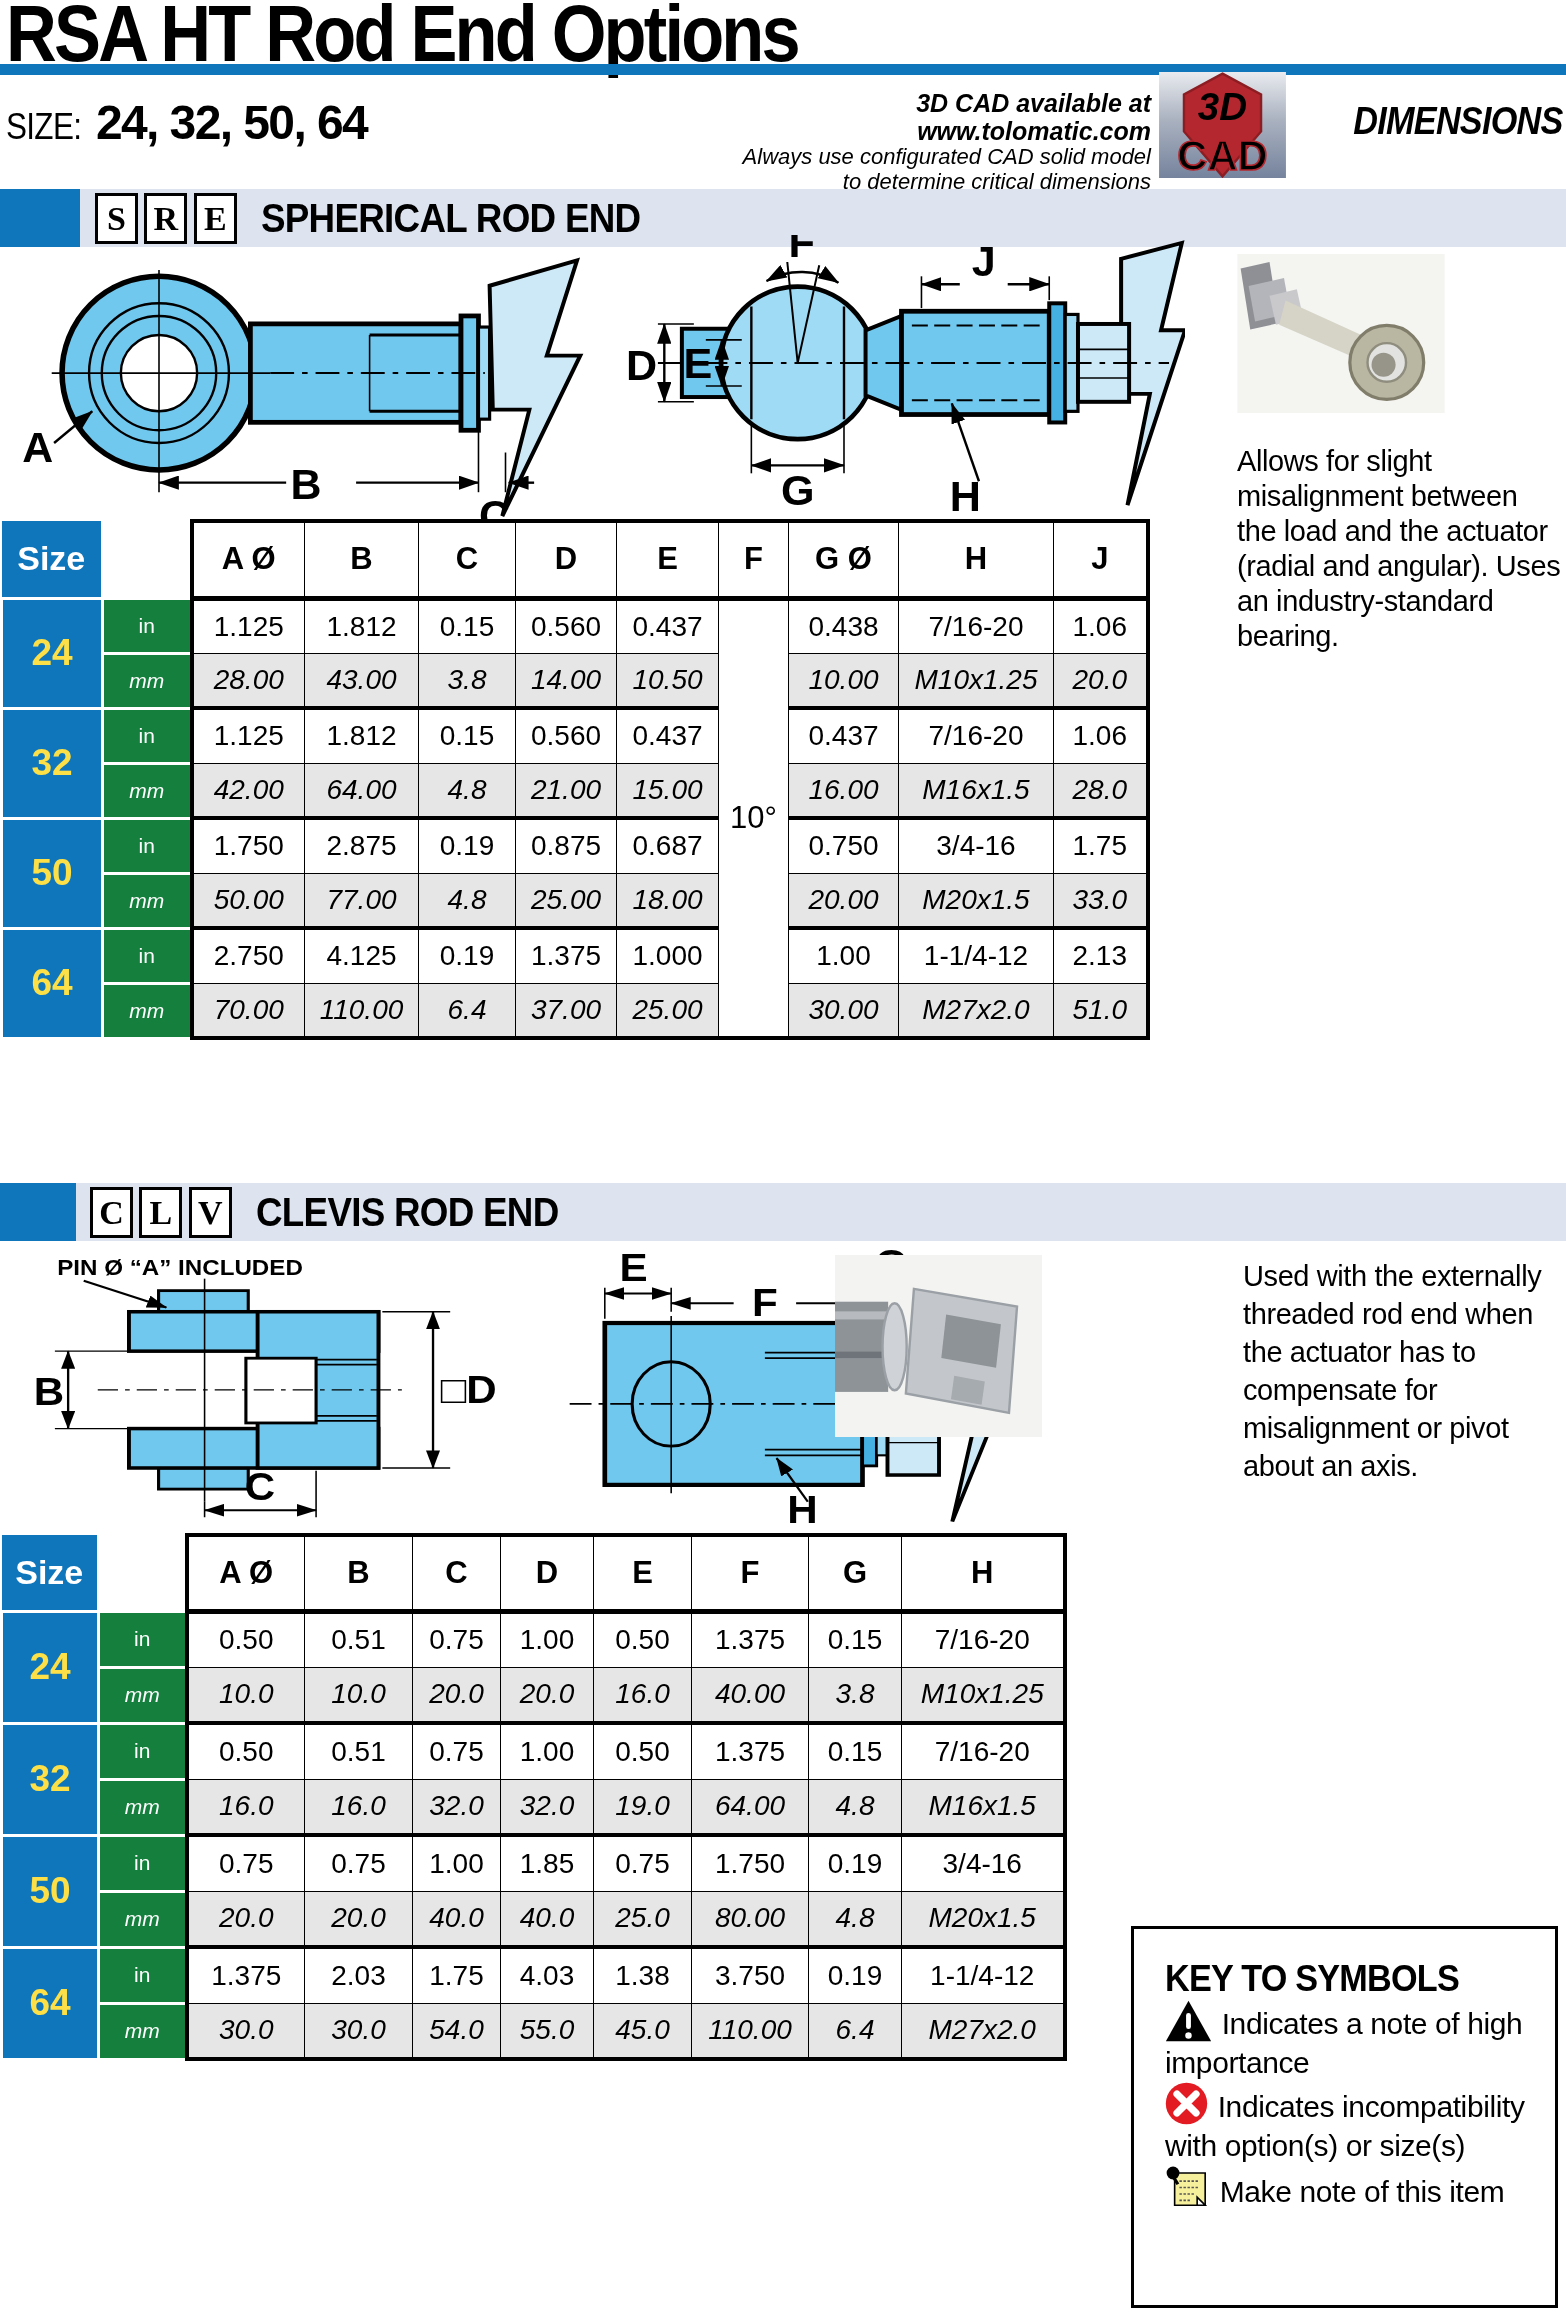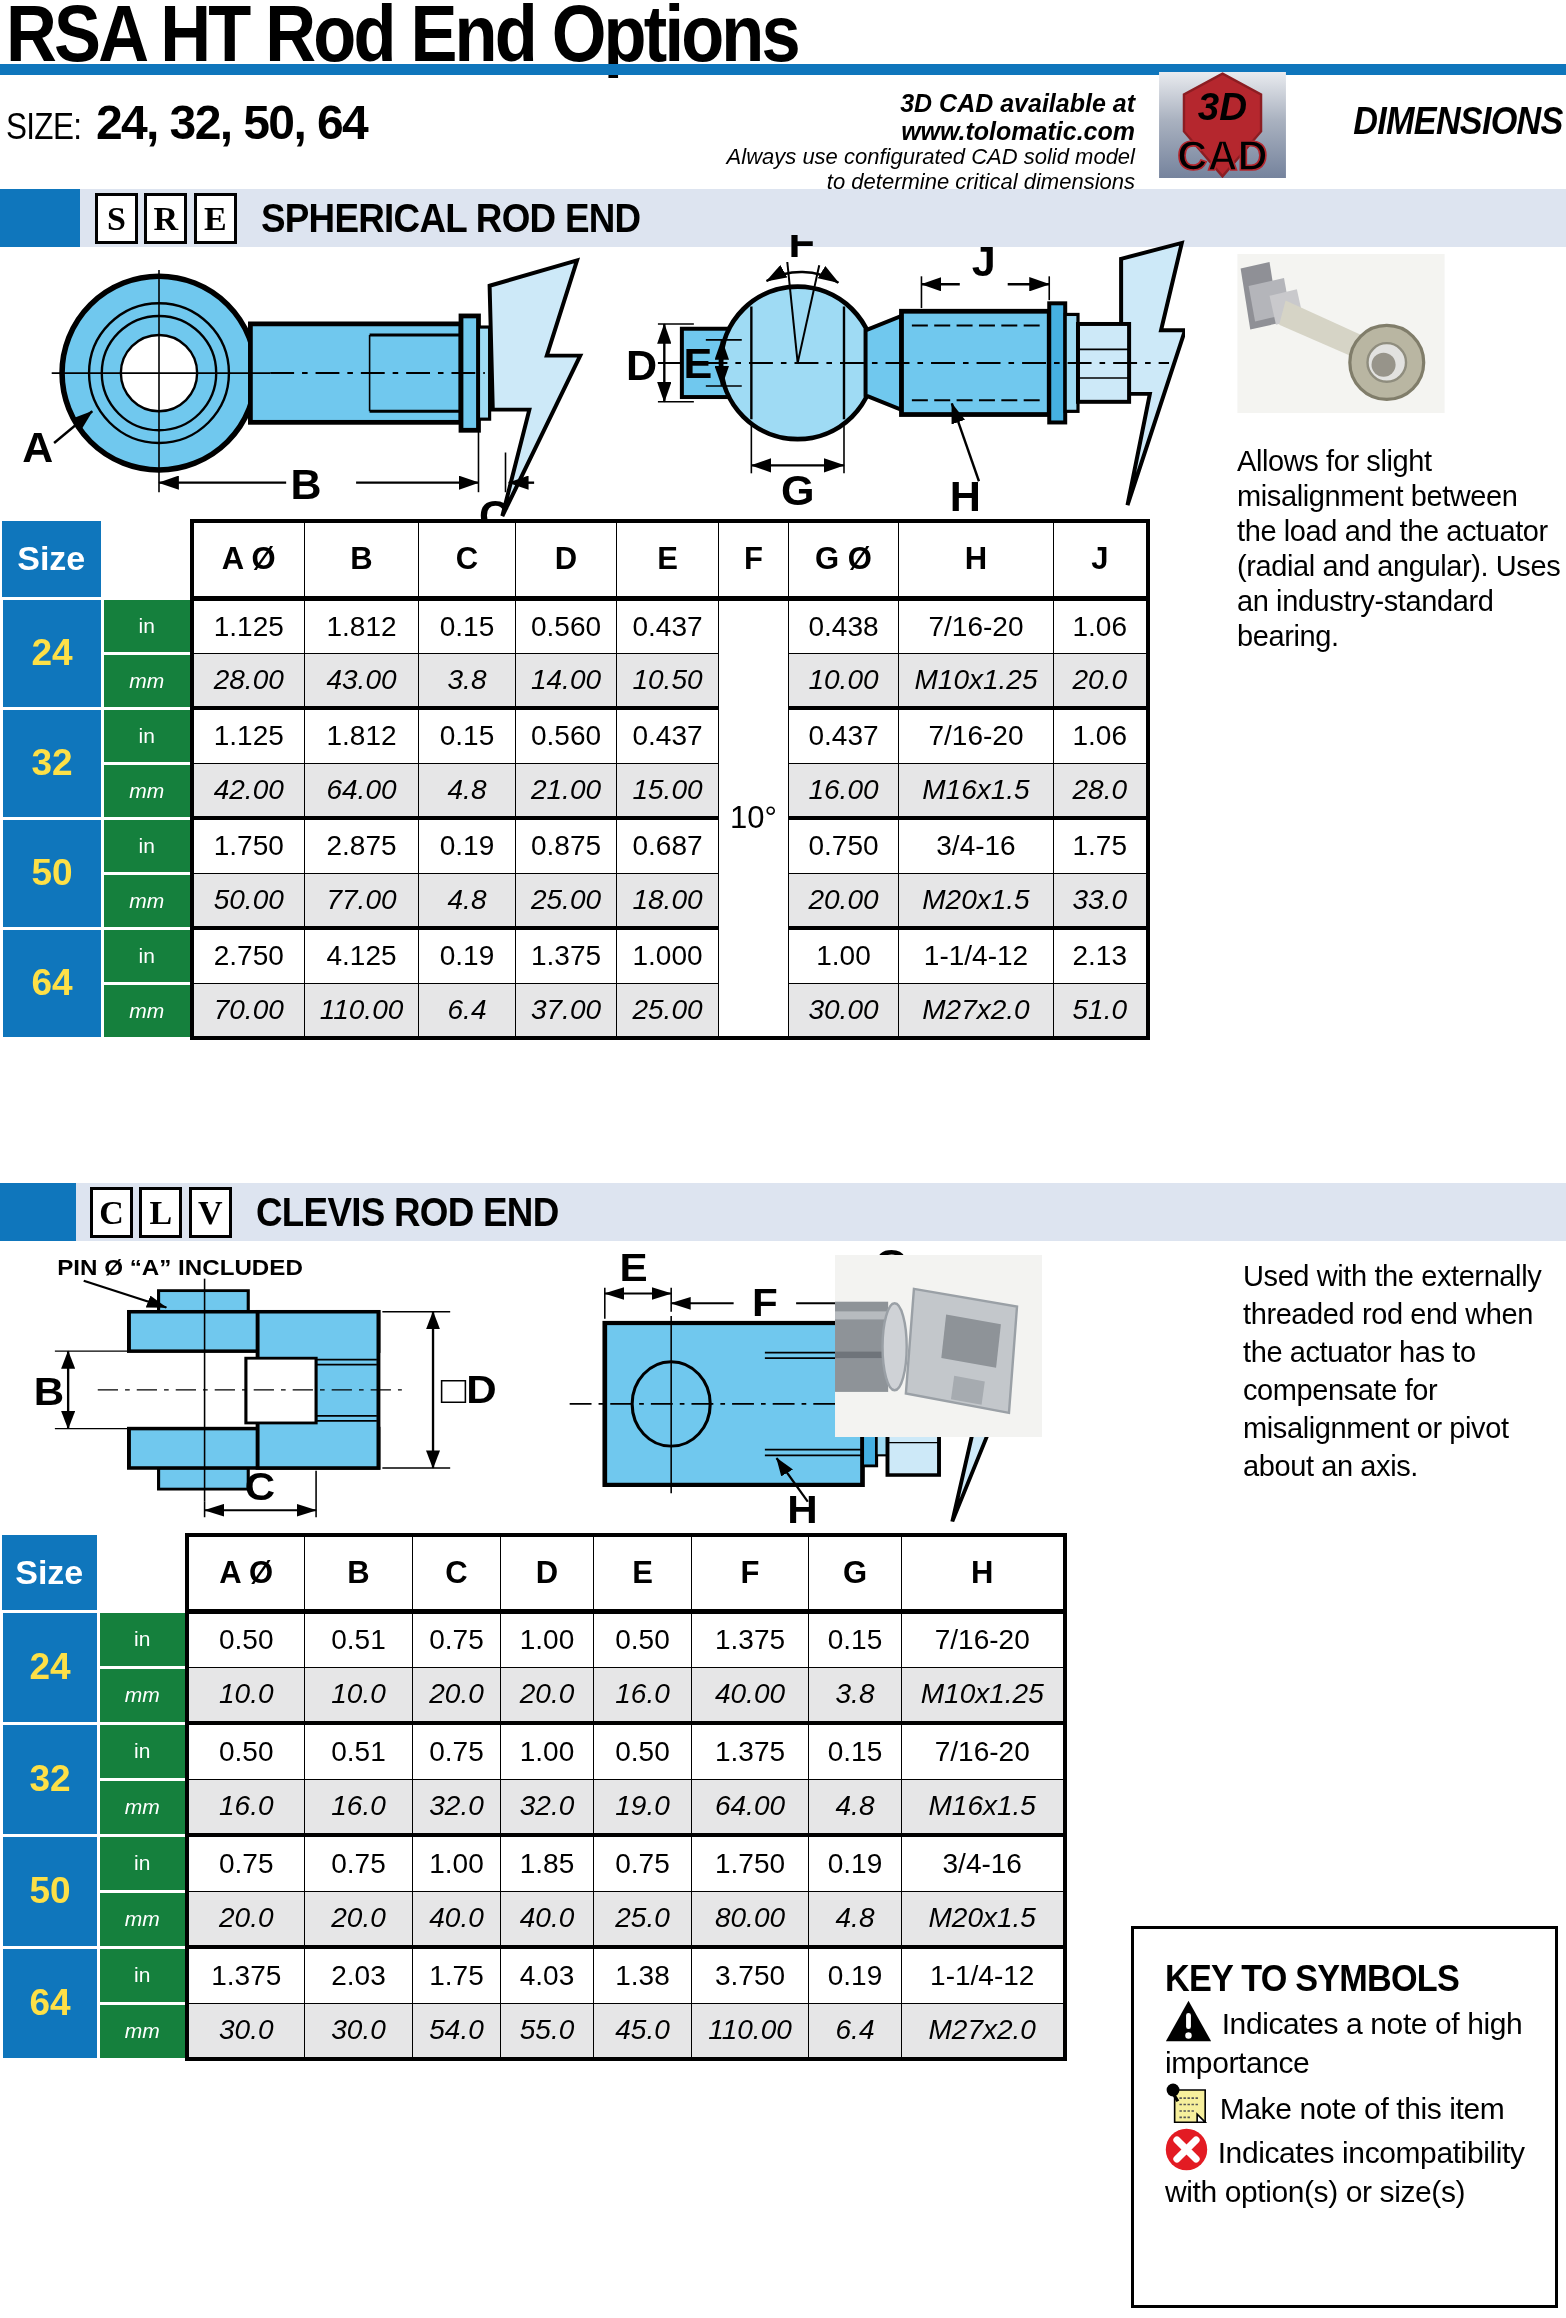--- a/index.html
+++ b/index.html
@@ -7,21 +7,21 @@
        font-family:"Liberation Sans",sans-serif;color:#000;}
   .abs{position:absolute;}
 
   
   #page-title{left:6.4px;top:-6.4px;font-size:80px;font-weight:bold;letter-spacing:-3.2px;
     transform:scaleX(.88);transform-origin:left top;line-height:1.0;white-space:nowrap;}
   #title-rule{left:0;top:64px;width:1566px;height:10.5px;}
   #size-line{left:6.4px;top:95px;display:flex;align-items:baseline;}
   #size-line .sz-label{font-size:37px;letter-spacing:-0.8px;transform:scaleX(.85);transform-origin:left bottom;}
   #size-line .sz-values{font-size:48px;font-weight:bold;letter-spacing:-1.6px;margin-left:1px;}
-  #cad-note{left:668px;top:89px;width:467px;text-align:right;font-style:italic;line-height:1.12;}
+  #cad-note{left:684px;top:89px;width:467px;text-align:right;font-style:italic;line-height:1.12;}
   #cad-note .l1{font-size:25px;font-weight:bold;}
   #cad-note .l2,#cad-note .l3{font-size:22px;}
   #cad-logo{left:1159px;top:72px;width:127px;height:106px;}
   #dimensions-label{right:3.2px;top:100px;font-size:38px;font-weight:bold;font-style:italic;
     letter-spacing:-0.8px;transform:scaleX(.9);transform-origin:right top;white-space:nowrap;}
 
   
   .section-strip{left:0;width:1566px;height:58px;background:#dde4f0;}
   .strip-blue{position:absolute;left:0;top:0;width:80px;height:58px;background:#0f76bc;}
   .strip-inner{position:absolute;left:95px;top:0;height:58px;display:flex;align-items:center;}
@@ -556,29 +556,29 @@
 
   <div class="key-item">
     <svg class="key-icon" width="47" height="42" viewBox="0 0 58 52">
       <polygon points="29,1 57,51 1,51" fill="#000"></polygon>
       <rect x="26" y="16" width="6" height="20" rx="3" fill="#fff"></rect>
       <circle cx="29" cy="44" r="4" fill="#fff"></circle>
     </svg><span>Indicates a note of high importance</span>
   </div>
 
   <div class="key-item">
+    <svg class="key-icon" width="43" height="43" viewBox="0 0 54 54">
+      <circle cx="27" cy="27" r="26" fill="#e31b23"></circle>
+      <path d="M15 15 L39 39 M39 15 L15 39" stroke="#fff" stroke-width="9" stroke-linecap="round"></path>
+    </svg><span>Indicates incompatibility with option(s) or size(s)</span>
+  </div>
+
+  <div class="key-item">
     <svg class="key-icon" width="45" height="45" viewBox="0 0 56 56">
       <polygon points="12,10 50,10 50,50 40,50 12,50" fill="#f6ef9c" stroke="#000" stroke-width="2"></polygon>
       <polygon points="50,50 40,40 40,50" fill="#fff" stroke="#000" stroke-width="2"></polygon>
       <path d="M18 20 h24 M18 28 h24 M18 36 h18 M18 44 h14" stroke="#555" stroke-width="2" stroke-dasharray="3 2"></path>
       <circle cx="10" cy="10" r="8" fill="#000"></circle>
       <line x1="10" y1="14" x2="16" y2="24" stroke="#000" stroke-width="4"></line>
     </svg><span>Make note of this item</span>
   </div>
-
-  <div class="key-item">
-    <svg class="key-icon" width="43" height="43" viewBox="0 0 54 54">
-      <circle cx="27" cy="27" r="26" fill="#e31b23"></circle>
-      <path d="M15 15 L39 39 M39 15 L15 39" stroke="#fff" stroke-width="9" stroke-linecap="round"></path>
-    </svg><span>Indicates incompatibility with option(s) or size(s)</span>
-  </div>
 </div>
 
 
 </body></html>

